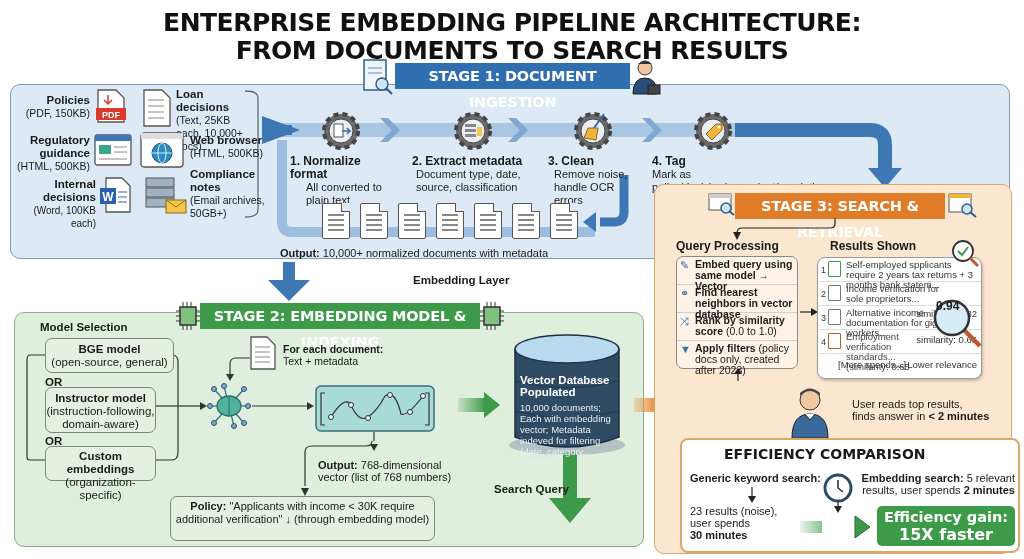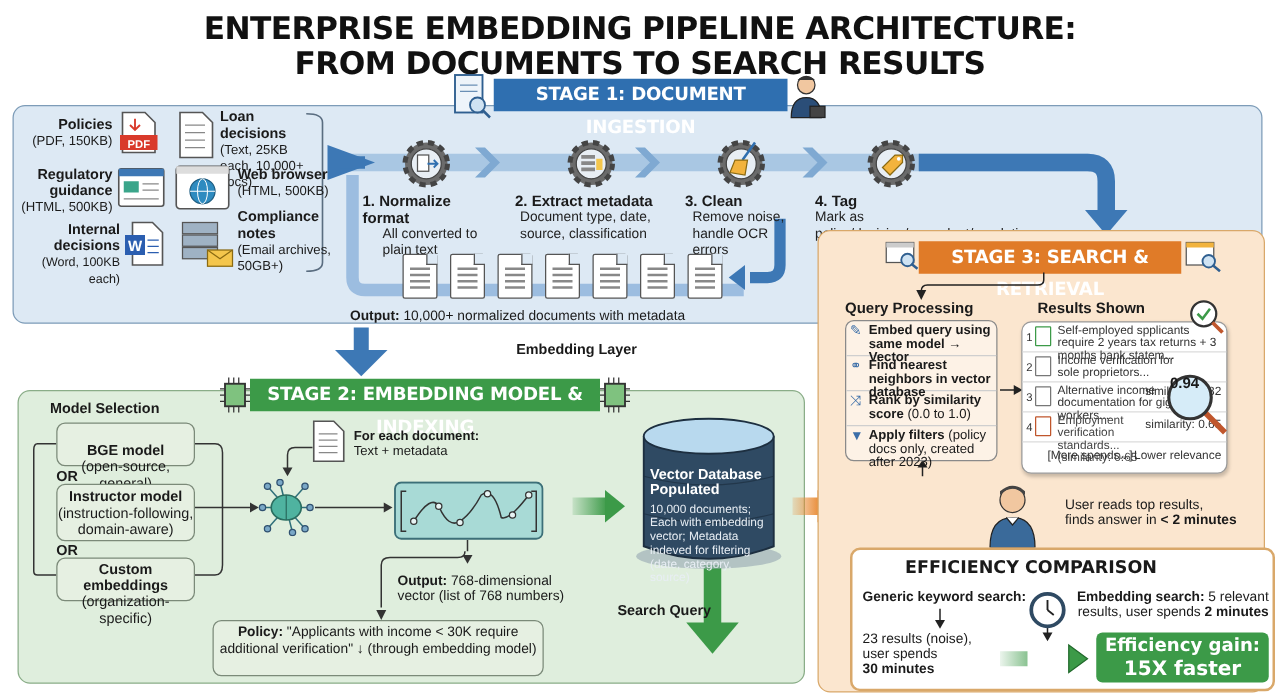--- a/index.html
+++ b/index.html
@@ -292,21 +292,21 @@
   <rect x="458" y="398" width="28" height="14" fill="url(#gfade)"></rect>
   <polygon points="484,392 500,405 484,418" fill="#3c9a48"></polygon>
 
   <rect x="634" y="398" width="22" height="14" fill="url(#ofade)"></rect>
   <polygon points="654,392 668,405 654,418" fill="#e88a34"></polygon>
 
   <rect x="563" y="452" width="14" height="48" fill="#3c9a48"></rect>
   <polygon points="549,498 591,498 570,523" fill="#3c9a48"></polygon>
 </svg>
 
-<div class="box" style="left:45px;top:338px;width:111px;height:35px;padding-top:16px;">
+<div class="box" style="left:45px;top:338px;width:129px;height:35px;padding-top:4px;">
   <div class="bold">BGE model</div>
   <div>(open-source, general)</div>
 </div>
 <div class="lbl bold c" style="left:45px;top:376px;width:111px;">OR</div>
 <div class="box" style="left:45px;top:387px;width:111px;height:46px;padding-top:4px;">
   <div class="bold">Instructor model</div>
   <div>(instruction-following, domain-aware)</div>
 </div>
 <div class="lbl bold c" style="left:45px;top:435px;width:111px;">OR</div>
 <div class="box" style="left:45px;top:446px;width:111px;height:35px;padding-top:3px;">

